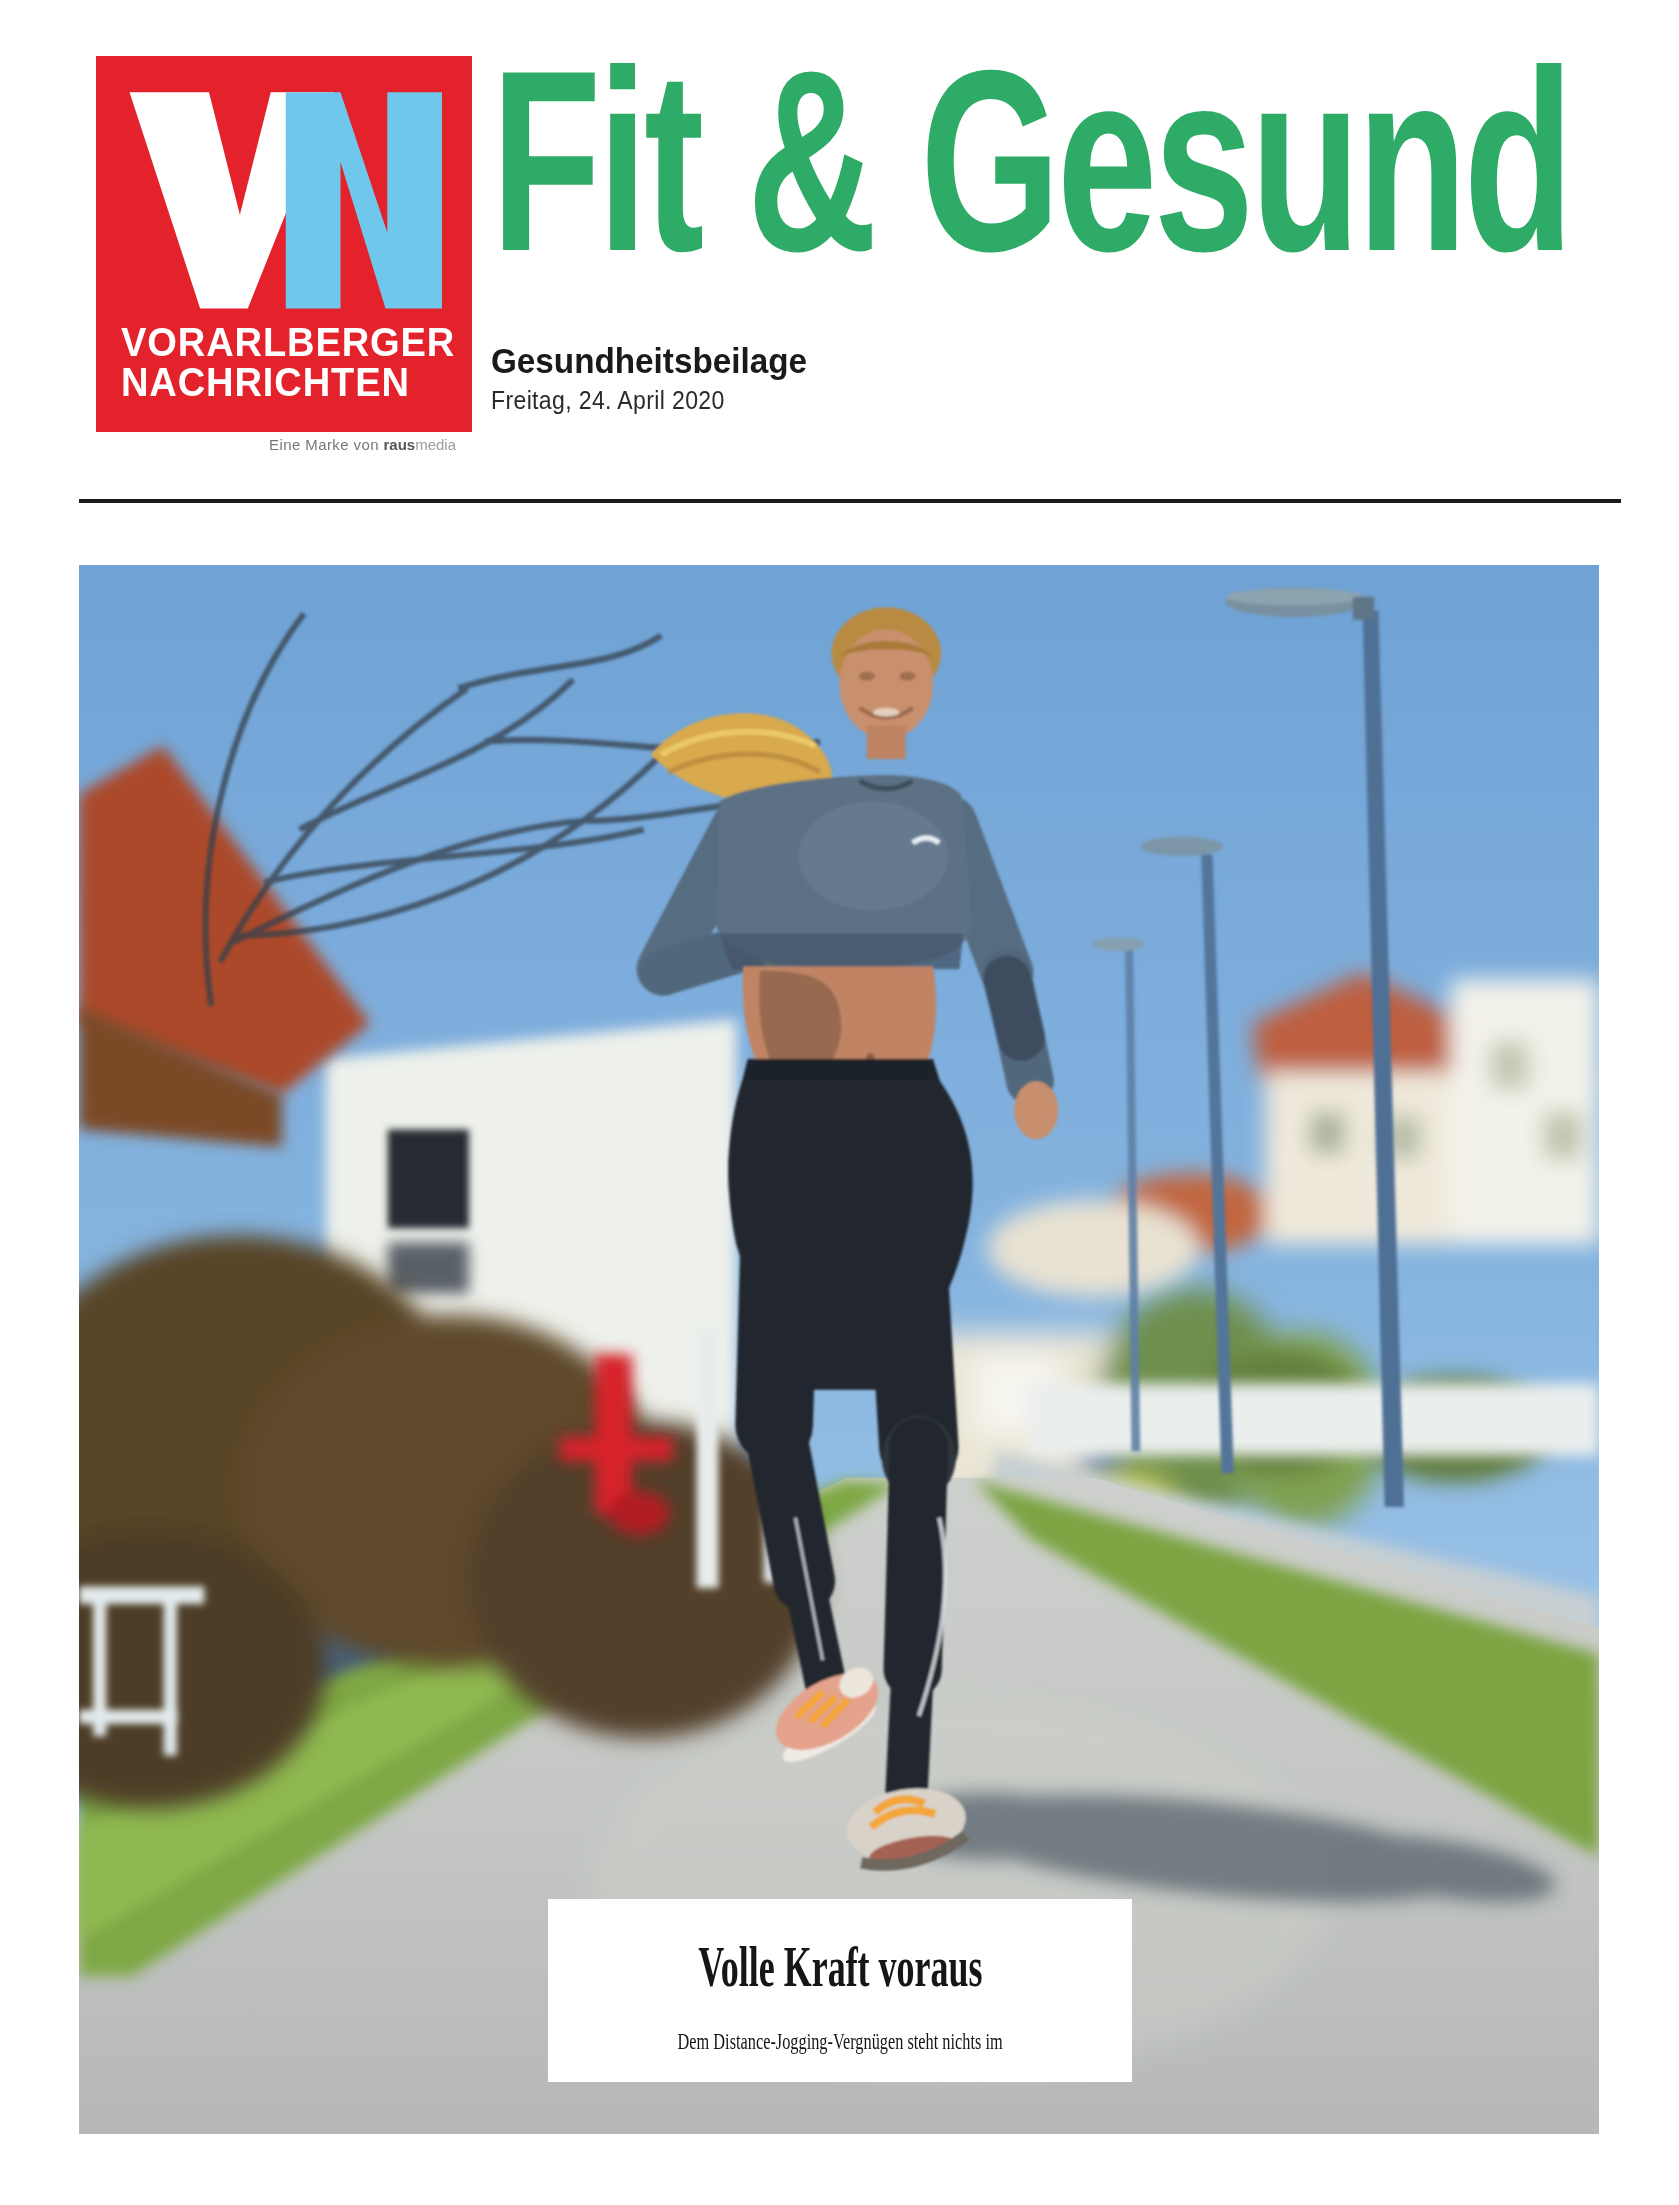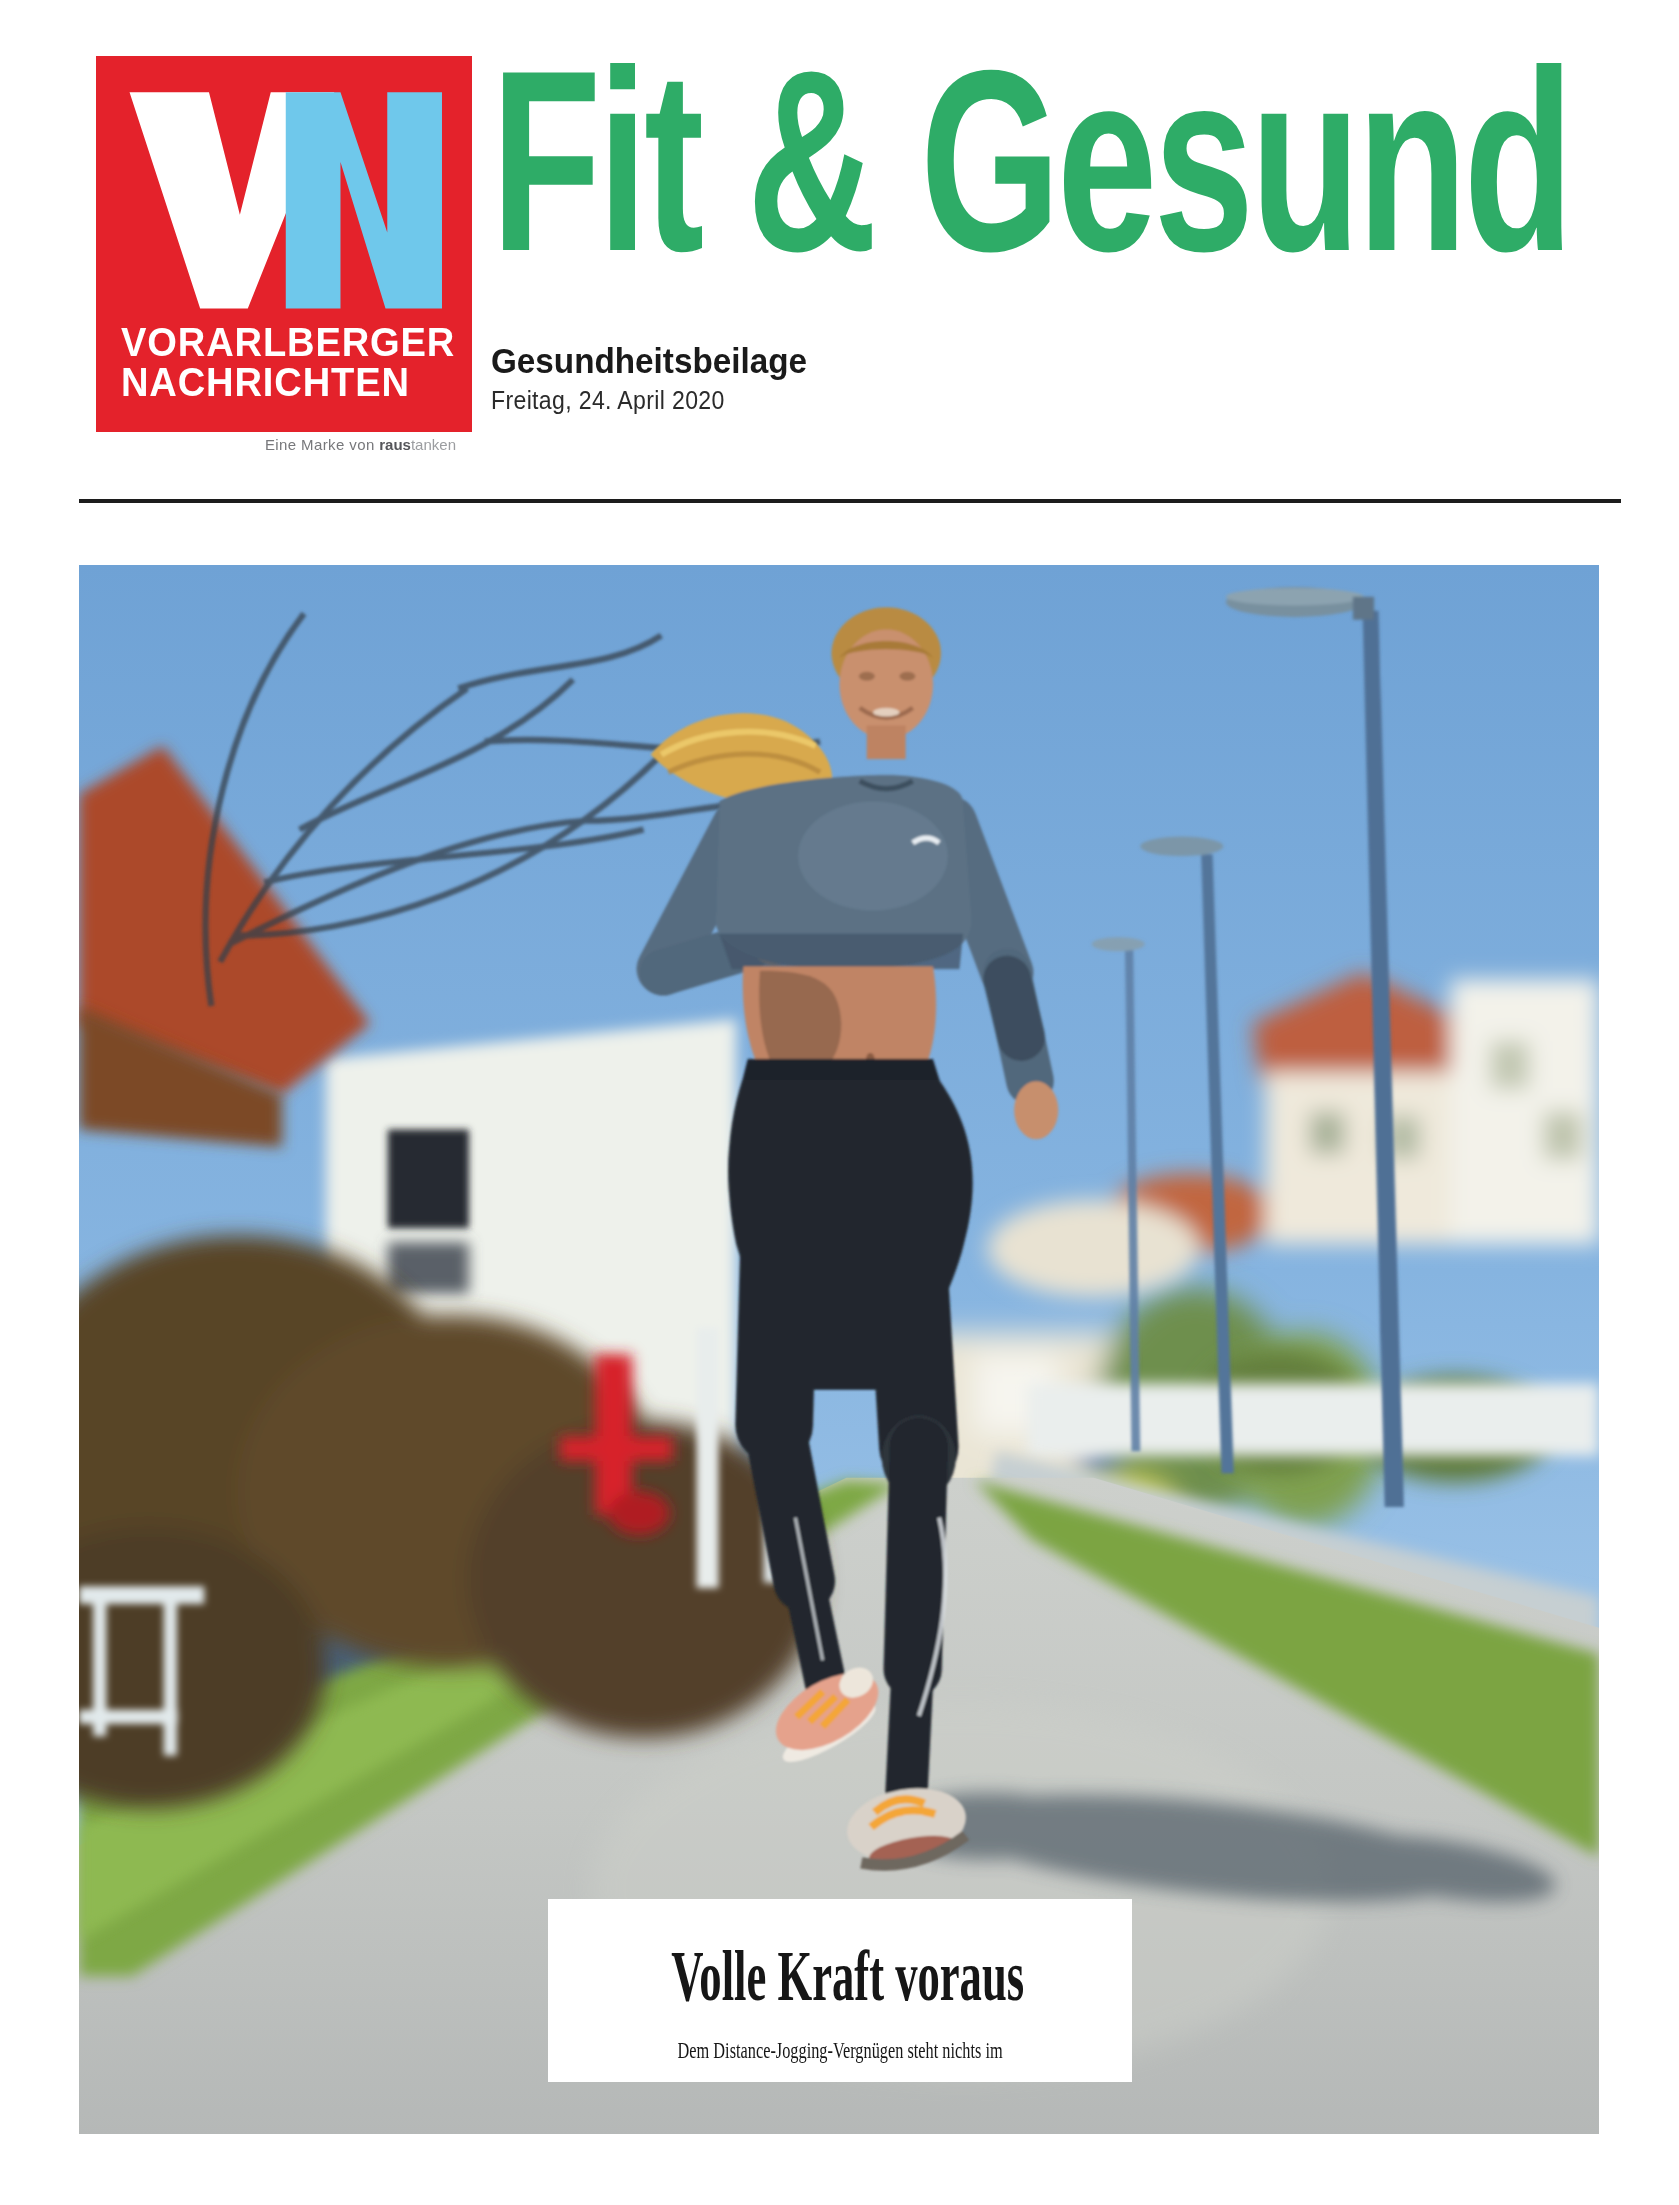--- a/index.html
+++ b/index.html
@@ -28,40 +28,40 @@
     letter-spacing:0.4px;transform:scaleX(0.9);transform-origin:left top;white-space:nowrap;}
   .rule{position:absolute;left:79px;top:499px;width:1542px;height:3.5px;background:#1C1C1C;}
   
   .photo{position:absolute;left:79px;top:565px;width:1520px;height:1569px;overflow:hidden;background:#8CBAE4;}
   .photo svg{display:block;width:1520px;height:1569px;}
   
   .caption{
     position:absolute;left:548px;top:1899px;width:584px;height:183px;background:#ffffff;
     text-align:center;font-family:"Liberation Serif",serif;color:#161616;
   }
-  .caption .headline{margin-top:33px;font-size:72px;line-height:88px;font-weight:bold;white-space:nowrap;text-align:right;}
+  .caption .headline{margin-top:24px;font-size:58px;line-height:88px;font-weight:bold;white-space:nowrap;}
   .caption .headline span{display:inline-block;transform:scaleX(0.62);transform-origin:center;}
   .caption .sub{margin-top:8.8px;font-size:24px;line-height:42px;white-space:nowrap;}
   .caption .sub .line{display:block;}
   .caption .sub .line span{display:inline-block;transform:scaleX(0.68);transform-origin:center;}
 </style>
 </head>
 <body>
 
 <div class="page">
 
   <div class="logo-box">
     <svg class="logo-mark" viewBox="0 0 426 426">
       <polygon points="38,41 128,41 163,180 198,41 270,41 172,286 118,286" fill="#ffffff"></polygon>
       <polygon points="215,41 277,41 330,200 330,41 392,41 392,286 328,286 277,120 277,286 215,286" fill="#6FC8EB"></polygon>
     </svg>
     <div class="logo-name l1">VORARLBERGER</div>
     <div class="logo-name l2">NACHRICHTEN</div>
   </div>
-  <div class="tagline"><span>Eine Marke von </span><span class="brand-strong">raus</span><span class="brand-light">tanken</span></div>
+  <div class="tagline"><span>Eine Marke von </span><span class="brand-strong">raus</span><span class="brand-light">media</span></div>
 
   <div class="fit-title">Fit &amp; Gesund</div>
   <div class="section-label">Gesundheitsbeilage</div>
   <div class="date-line">Freitag, 24. April 2020</div>
   <div class="rule"></div>
 
   <div class="photo">
     <svg viewBox="0 0 1723 1779" preserveAspectRatio="none">
       <defs>
         <linearGradient id="skyG" x1="0" y1="0" x2="0" y2="1">

